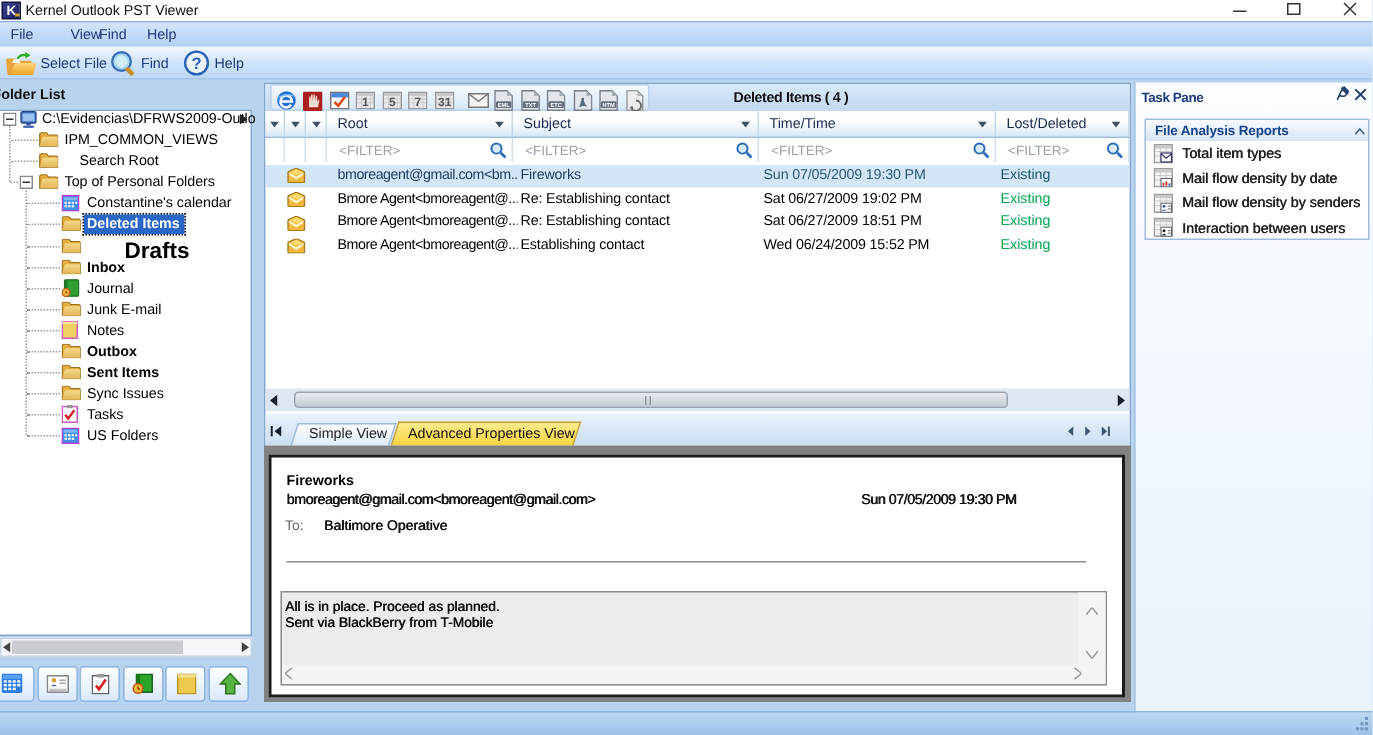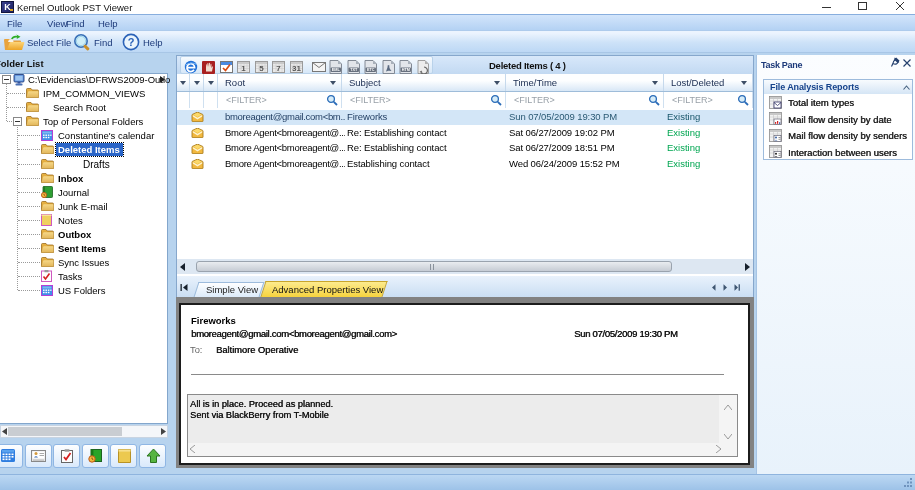--- a/index.html
+++ b/index.html
@@ -113,21 +113,21 @@
 <path d="M0.5 9.5 L0.5 1.5 Q0.5 0.5 1.5 0.5 L5 0.5 L6.2 2 L11.5 2 Q12.5 2 12.5 3 L12.5 9.5 Z" fill="url(#fold)" stroke="#9c6d1e" stroke-width="0.8"></path>
 <path d="M0.5 9.5 L2 4 Q2.2 3.2 3.2 3.2 L12.5 3.2 L12.5 9.5 Z" fill="url(#fold2)"></path>
 </svg>
 <div class="a" style="left:18px;top:149.4px;width:22px;height:1px;border-top:1px dotted #9a9a9a;"></div>
 <div class="a nw" style="left:56px;top:143.4px;font-size:9.5px;font-weight:bold;color:#fff;background:#2a65c8;outline:1px dotted #000;padding:1px 3px 1px 2px;">Deleted Items</div>
 <svg class="a" style="left:41px;top:158.5px" width="13" height="10" viewBox="0 0 13 10">
 <path d="M0.5 9.5 L0.5 1.5 Q0.5 0.5 1.5 0.5 L5 0.5 L6.2 2 L11.5 2 Q12.5 2 12.5 3 L12.5 9.5 Z" fill="url(#fold)" stroke="#9c6d1e" stroke-width="0.8"></path>
 <path d="M0.5 9.5 L2 4 Q2.2 3.2 3.2 3.2 L12.5 3.2 L12.5 9.5 Z" fill="url(#fold2)"></path>
 </svg>
 <div class="a" style="left:18px;top:163.5px;width:22px;height:1px;border-top:1px dotted #9a9a9a;"></div>
-<div class="a nw" style="left:58px;top:158.5px;font-size:10px;font-weight:normal;color:#000;padding-left:25px;">Drafts</div>
+<div class="a nw" style="left:58px;top:158.5px;font-size:15px;font-weight:bold;color:#000;padding-left:25px;">Drafts</div>
 <svg class="a" style="left:41px;top:172.60000000000002px" width="13" height="10" viewBox="0 0 13 10">
 <path d="M0.5 9.5 L0.5 1.5 Q0.5 0.5 1.5 0.5 L5 0.5 L6.2 2 L11.5 2 Q12.5 2 12.5 3 L12.5 9.5 Z" fill="url(#fold)" stroke="#9c6d1e" stroke-width="0.8"></path>
 <path d="M0.5 9.5 L2 4 Q2.2 3.2 3.2 3.2 L12.5 3.2 L12.5 9.5 Z" fill="url(#fold2)"></path>
 </svg>
 <div class="a" style="left:18px;top:177.6px;width:22px;height:1px;border-top:1px dotted #9a9a9a;"></div>
 <div class="a nw" style="left:58px;top:172.6px;font-size:9.5px;font-weight:bold;color:#000;">Inbox</div>
 <svg class="a" style="left:41px;top:185.7px" width="12" height="12" viewBox="0 0 12 12">
 <rect x="2" y="0.5" width="9.5" height="11" rx="0.8" fill="#2e9e33" stroke="#1c6420" stroke-width="0.8"></rect>
 <rect x="2" y="0.5" width="2" height="11" fill="#217a26"></rect>
 <circle cx="3" cy="9" r="2.6" fill="#f0b93c" stroke="#c05818" stroke-width="0.9"></circle>

